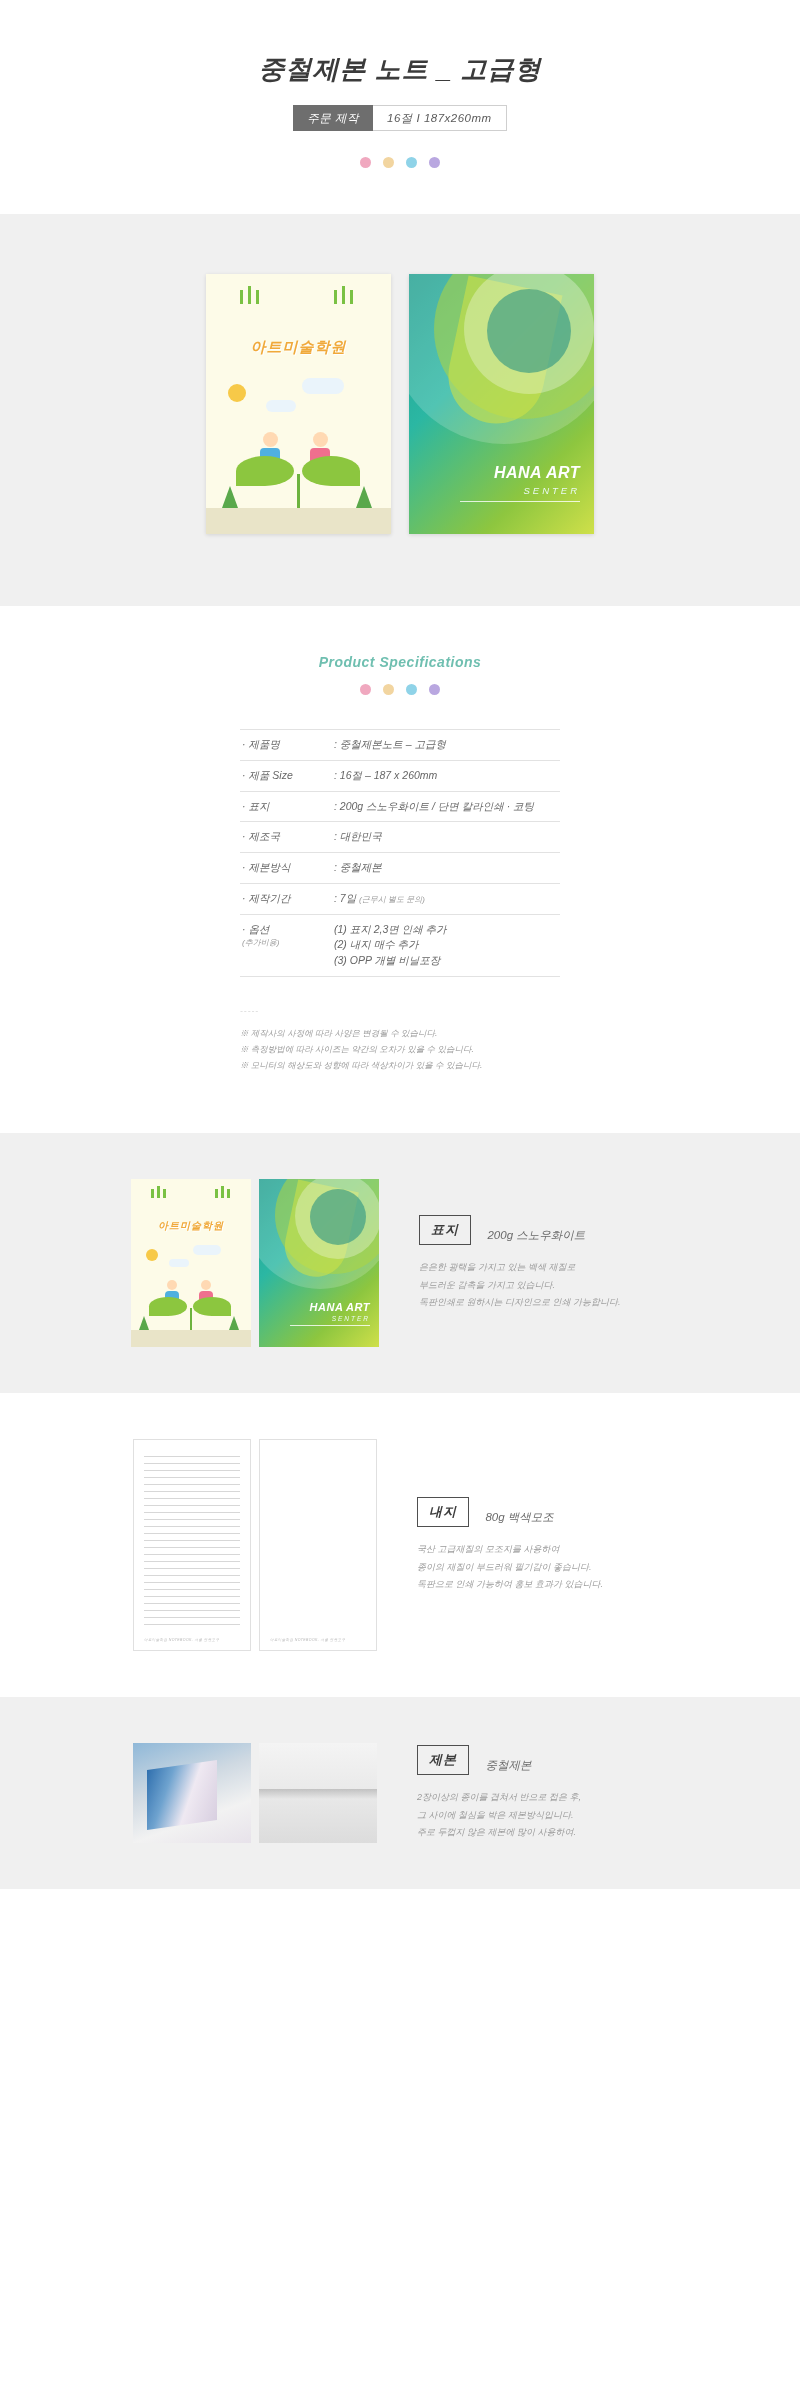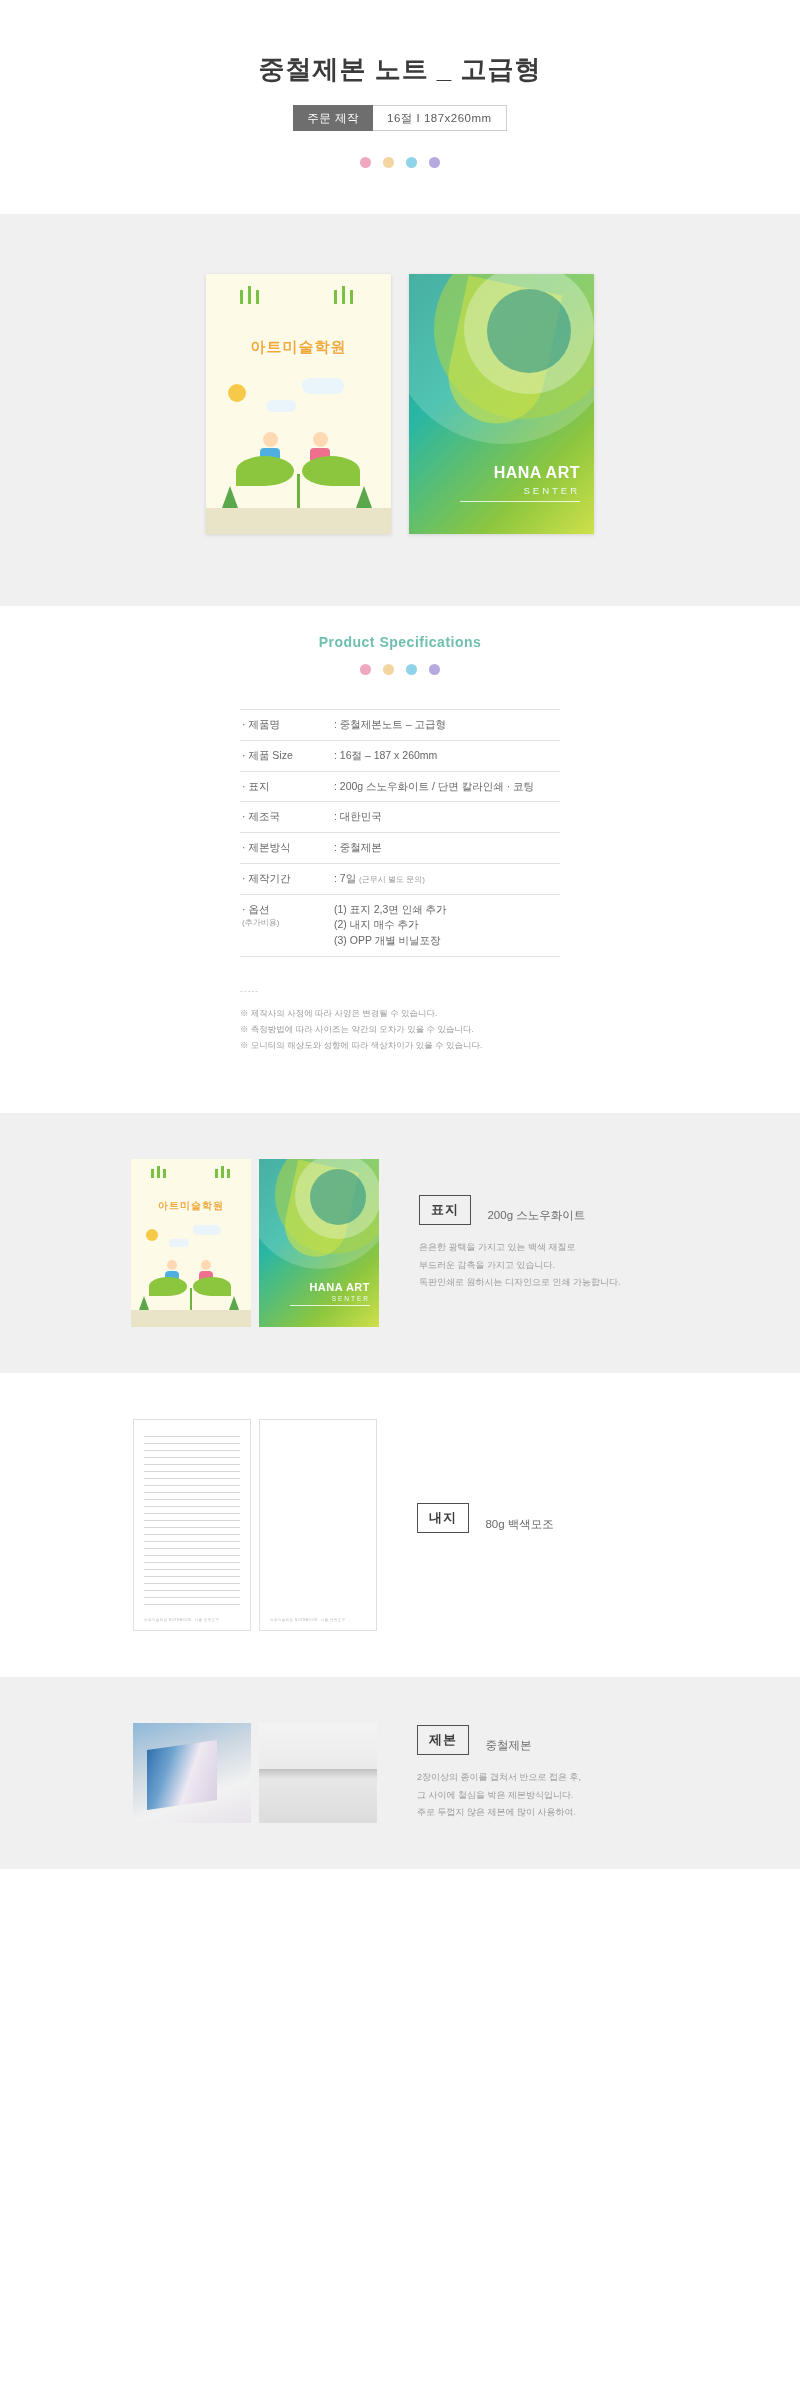--- a/index.html
+++ b/index.html
@@ -3,21 +3,21 @@
 <meta charset="utf-8">
 <style>
   * { box-sizing: border-box; margin: 0; padding: 0; }
   body {
     width: 800px;
     margin: 0 auto;
     background: #ffffff;
     font-family: "Liberation Sans", sans-serif;
     color: #555;
   }
-  .page { width: 800px; }
+  .page { width: 800px; font-style: italic; }
 
   
   .header {
     background: #ffffff;
     padding: 52px 0 46px;
     text-align: center;
   }
   .header h1 {
     font-size: 26px;
     font-weight: bold;
@@ -132,21 +132,21 @@
   .cb-sub {
     position:absolute; right:14px; bottom:38px; text-align:right;
     color:#eafaf4; font-size:9.5px; letter-spacing:3px;
   }
   .cb-rule {
     position:absolute; right:14px; bottom:32px; width:120px; height:1px;
     background:rgba(255,255,255,.8);
   }
 
   
-  .specs { background:#ffffff; padding:28px 0 60px; }
+  .specs { background:#ffffff; padding:48px 0 60px; }
   .specs h2 {
     text-align:center; font-size:14px; color:#6fbfb0; font-weight:bold;
     letter-spacing:.5px;
   }
   .specs .dots { margin-top:14px; margin-bottom:34px; }
   .spec-table {
     width: 320px; margin: 1px auto; border-collapse: collapse;
     font-size: 10.5px; color:#555;
   }
   .spec-table tr { border-bottom: 1px solid #e2e2e2; }
@@ -416,20 +416,25 @@
       </div>
       <div class="page-blank">
         <div class="foot">아트미술학원 NOTEBOOK. 서울 영등포구</div>
       </div>
     </div>
     <div class="feat-text">
       <div class="tagline">
         <span class="tagbox">내지</span>
         <span class="tagtitle">80g 백색모조</span>
       </div>
+      <div class="featdesc">
+        <div>국산 고급재질의 모조지를 사용하여</div>
+        <div>종이의 재질이 부드러워 필기감이 좋습니다.</div>
+        <div>독판으로 인쇄 가능하여 홍보 효과가 있습니다.</div>
+      </div>
     </div>
   </div>
 
   <div class="feature gray">
     <div class="photo-row">
       <div class="photo photo-1"></div>
       <div class="photo photo-2"></div>
     </div>
     <div class="feat-text">
       <div class="tagline">

